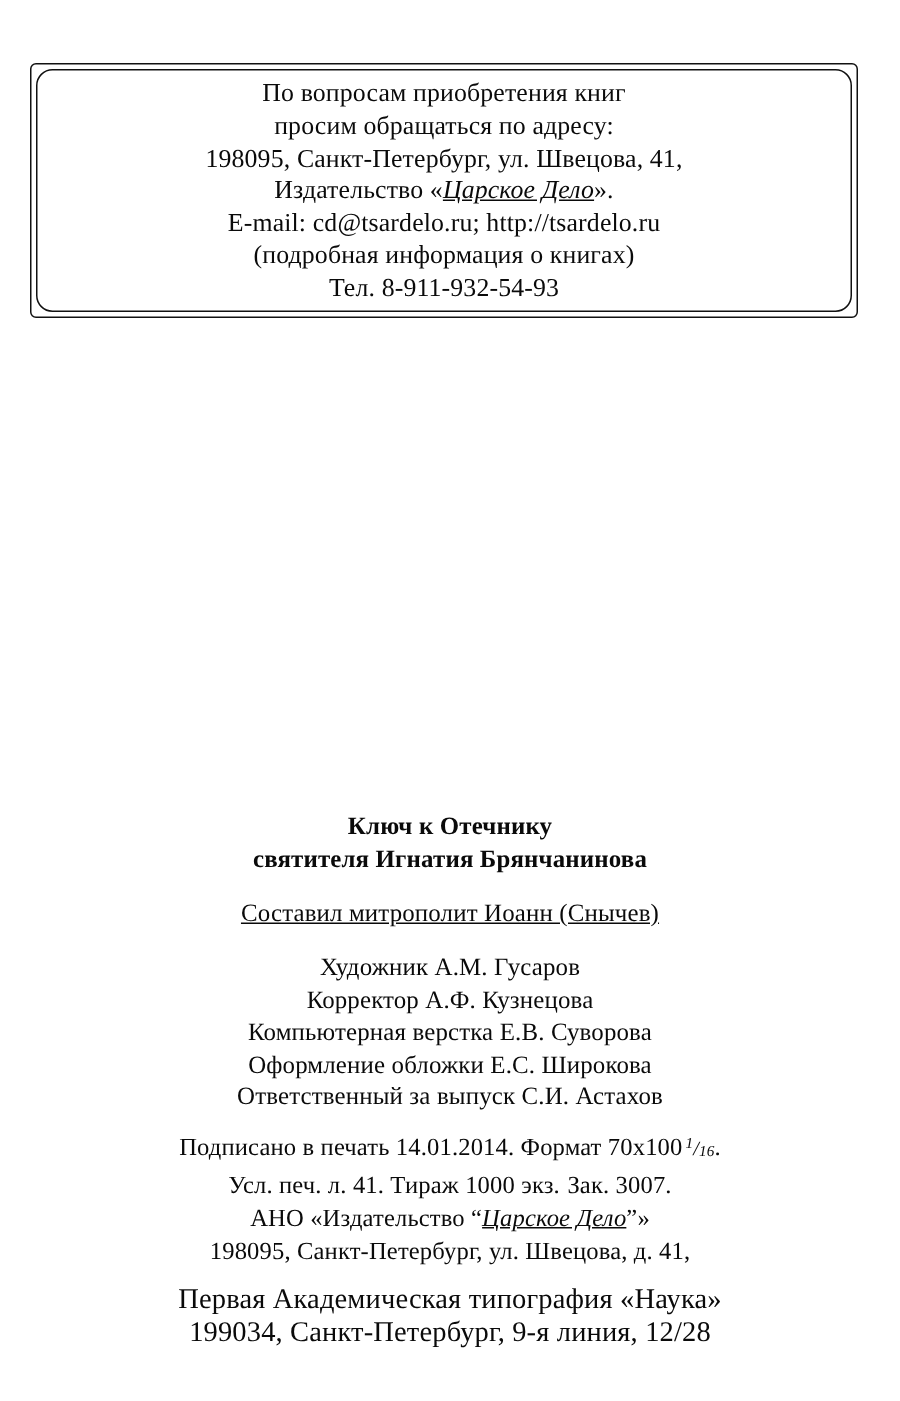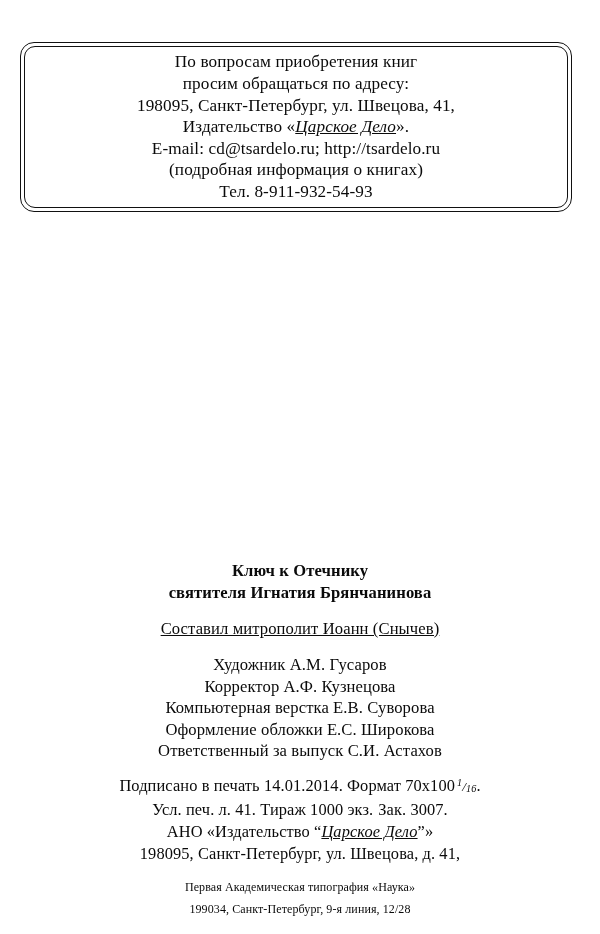--- a/index.html
+++ b/index.html
@@ -17,21 +17,21 @@
   }
 
   
   .contact-box-outer {
     position: absolute;
     left: 20px;
     top: 42px;
     width: 552px;
     height: 170px;
     border: 1px solid #111111;
-    border-radius: 14px;
+    border-radius: 4px;
     box-sizing: border-box;
   }
   .contact-box-inner {
     position: absolute;
     left: 3px;
     top: 3px;
     right: 3px;
     bottom: 3px;
     border: 1px solid #111111;
     border-radius: 11px;
@@ -49,21 +49,21 @@
     letter-spacing: 0.1px;
   }
   .contact-line .ital {
     font-style: italic;
   }
 
   
   .colophon {
     position: absolute;
     left: 0;
-    top: 560px;
+    top: 540px;
     width: 600px;
     text-align: center;
   }
   .group {
     width: 100%;
   }
   .cline {
     text-align: center;
     white-space: nowrap;
     font-size: 16.4px;
@@ -94,21 +94,21 @@
     margin-top: 10px;
   }
   .imprint-group .cline {
     font-size: 16.4px;
     line-height: 22px;
   }
   .printer-group {
     margin-top: 11px;
   }
   .printer-group .cline {
-    font-size: 12px;
+    font-size: 19px;
     line-height: 22px;
   }
 
   .ital { font-style: italic; text-decoration: underline; }
 
   
   .frac {
     display: inline-block;
     position: relative;
     white-space: nowrap;

